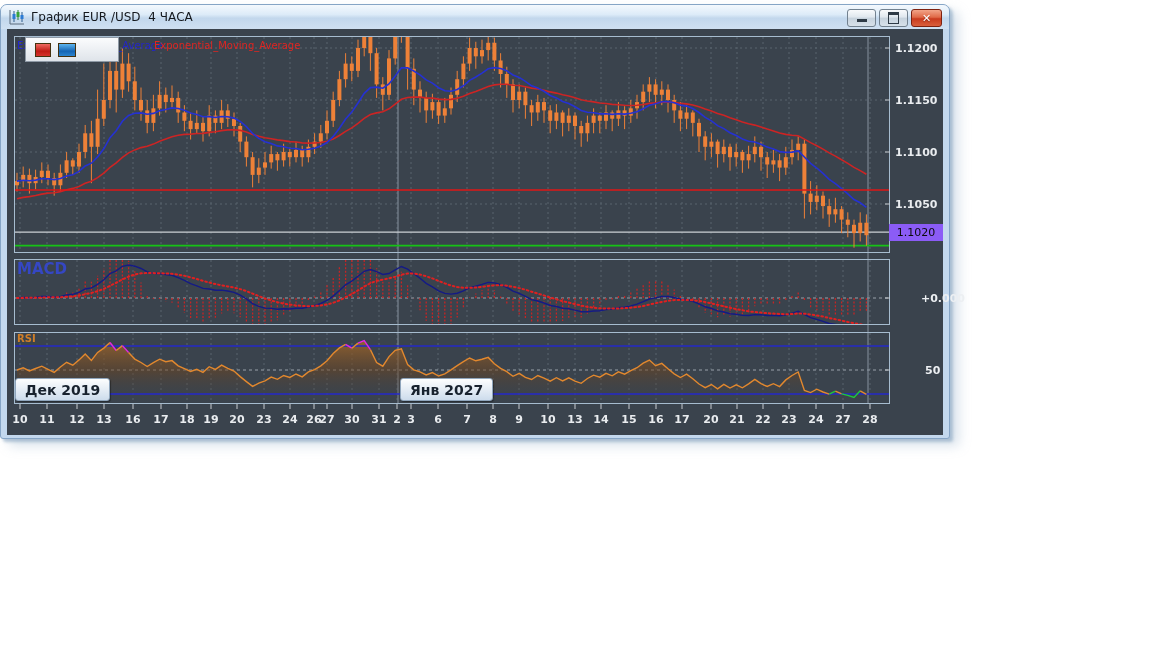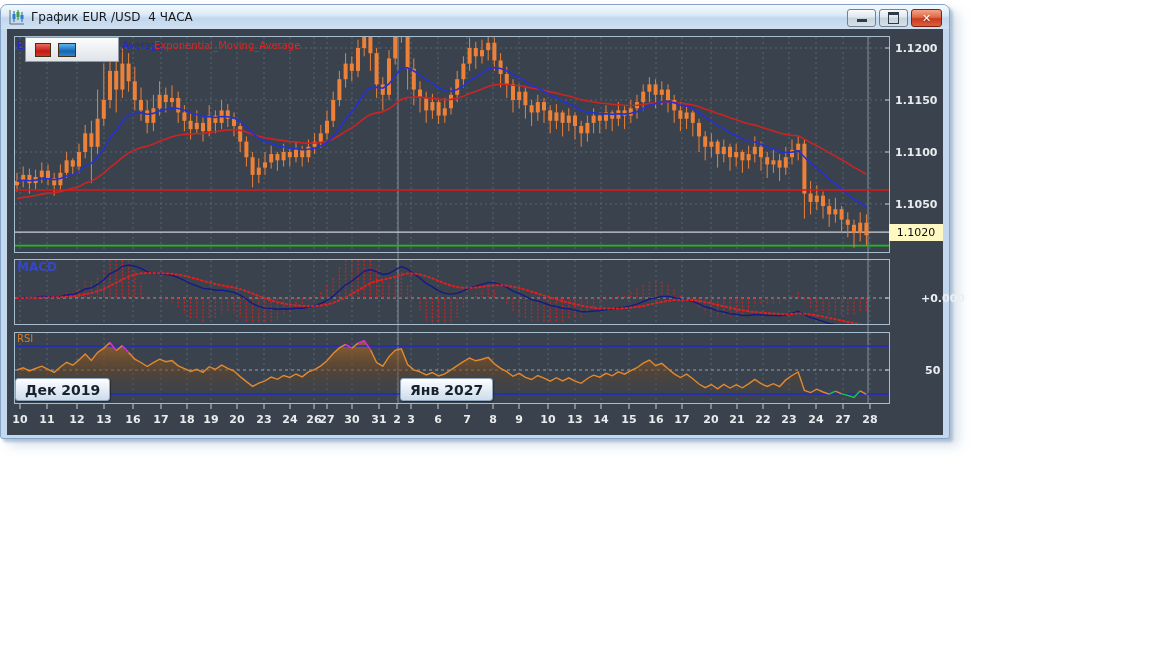--- a/index.html
+++ b/index.html
@@ -27,26 +27,26 @@
   .ovl{position:absolute;white-space:nowrap;}
   .legend-txt{font-size:10px;top:11px;}
   .legend-blue{color:#2326c9;left:10px;z-index:2;}
   .legend-red{color:#e02521;left:147px;z-index:2;}
   .ind-box{left:18px;top:8px;width:94px;height:25px;z-index:3;
        background:linear-gradient(#fbfcfd,#dfe4ea);border:1px solid #8e99a5;
        display:flex;align-items:center;gap:7px;padding-left:9px;box-sizing:border-box;}
   .ind-btn{width:16px;height:14px;border:1px solid #44310f;box-sizing:border-box;}
   .ind-btn.red{background:linear-gradient(#ef6a62,#c01c16 60%,#d4342c);}
   .ind-btn.blue{background:linear-gradient(#5cb4ee,#1565b4 60%,#2b84cf);width:18px;}
-  .macd-label{left:10px;top:231px;font-size:12px;color:#3547c4;font-weight:bold;z-index:2;text-align:center;}
-  .rsi-label{left:10px;top:304px;font-size:10px;color:#d07f28;font-weight:normal;z-index:2;}
+  .macd-label{left:10px;top:231px;font-size:15px;color:#3547c4;font-weight:bold;z-index:2;text-align:center;}
+  .rsi-label{left:10px;top:304px;font-size:10px;color:#d07f28;font-weight:bold;z-index:2;}
   .axis-side{color:#eceff2;font-size:11px;font-weight:bold;z-index:2;margin-left:28px;}
   .macd-axis{left:886px;top:263px;}
   .rsi-axis{left:890px;top:335px;text-align:right;}
-  .price-box{left:882px;top:195px;width:54px;height:17px;background:#fef9c3;color:#0b0b0b;
+  .price-box{left:882px;top:195px;width:54px;height:17px;background:#8b5cf6;color:#0b0b0b;
        font-size:11px;display:flex;align-items:center;justify-content:center;z-index:4;}
   .badge{top:349px;height:19px;padding:1px 9px;z-index:4;border:1px solid #8fa5bc;border-radius:3px;
        background:linear-gradient(#fdfefe,#cddcec);color:#18222e;font-size:14px;font-weight:bold;
        display:flex;align-items:center;box-shadow:1px 1px 1px rgba(0,0,0,.35);}
   .badge-dec{left:8px;}
   .badge-jan{left:393px;}
 </style>
 </head>
 <body>
 

